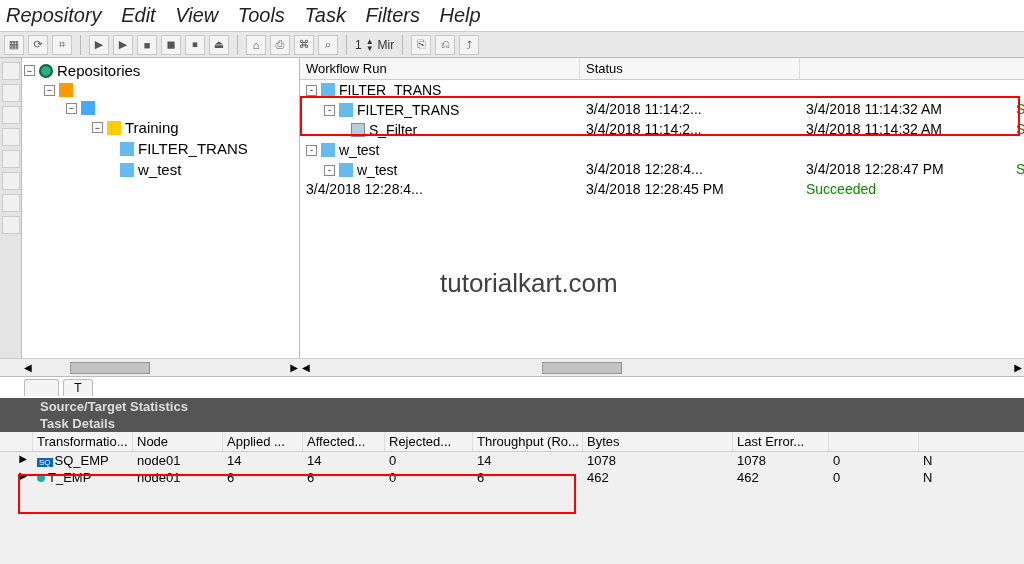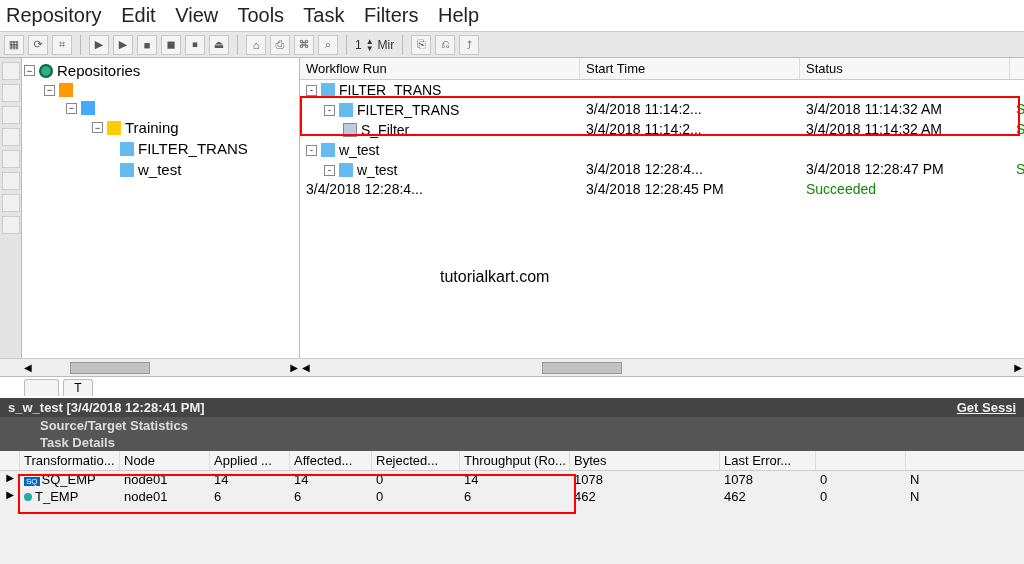--- a/index.html
+++ b/index.html
@@ -10,20 +10,21 @@
     width: 1024px;
     height: 564px;
     overflow: hidden;
   }
   .menubar {
     background: #fff;
     border-bottom: 1px solid #ccc;
     padding: 4px 6px;
     font-size: 20px;
     color: #222;
+    font-style: italic;
   }
   .menubar span { margin-right: 14px; cursor: default; }
   .toolbar {
     background: #e8e8e8;
     border-bottom: 1px solid #bbb;
     height: 26px;
     display: flex;
     align-items: center;
     padding: 0 4px;
     gap: 4px;
@@ -110,22 +111,22 @@
   }
   .wf-name { display: flex; align-items: center; }
   .succ { color: #0a8a00; }
   .red-box1 {
     position: absolute; border: 2px solid red;
     top: 38px; left: 0px; width: 720px; height: 40px;
     pointer-events: none;
   }
   .watermark {
     position: absolute;
-    color: #000000;
-    font-size: 16px;
+    color: #404040;
+    font-size: 26px;
     top: 210px; left: 140px;
     font-family: Arial, sans-serif;
   }
   .scroll-gutter {
     height: 18px;
     background: #eee;
     border-top: 1px solid #ccc;
     display: flex;
   }
   .sthumb { background: #c2c2c2; height: 12px; margin: 2px 0; border: 1px solid #999; }
@@ -141,20 +142,21 @@
   }
   .sub-title {
     background: #555; color: #ddd;
     font-size: 13px; font-weight: bold;
     padding: 1px 40px;
   }
   .stats-header, .stats-row {
     display: grid;
     grid-template-columns: 20px 100px 90px 80px 82px 88px 110px 150px 96px 90px 20px;
     font-size: 13px;
+    padding-left: 13px;
   }
   .stats-header { background: #f4f4f4; border-bottom: 1px solid #ccc; }
   .stats-header > div {
     border-right: 1px solid #ddd;
     padding: 2px 4px;
     white-space: nowrap; overflow: hidden;
   }
   .stats-row > div {
     padding: 1px 4px;
     white-space: nowrap; overflow: hidden;
@@ -248,21 +250,20 @@
       <div class="tree-row indent-4">
         <span class="ticon i-wf"></span>
         <span>w_test</span>
       </div>
     </div>
   </div>
 
   <div class="workflow-grid">
     <div class="grid-header">
       <div>Workflow Run</div>
-      <div>Start Time</div>
       <div>Status</div>
     </div>
     <div id="grid-body">
         <div class="wf-row">
           <div class="wf-name" style="padding-left:6px">
             <span class="expander">-</span>
             <span class="ticon i-wf"></span>
             <span>FILTER_TRANS</span>
           </div>
           <div></div>
@@ -273,21 +274,21 @@
           <div class="wf-name" style="padding-left:24px">
             <span class="expander">-</span>
             <span class="ticon i-wf"></span>
             <span>FILTER_TRANS</span>
           </div>
           <div>3/4/2018 11:14:2...</div>
           <div>3/4/2018 11:14:32 AM</div>
           <div class="succ">Succeeded</div>
         </div>
         <div class="wf-row">
-          <div class="wf-name" style="padding-left:28px">
+          <div class="wf-name" style="padding-left:36px">
             <span style="width:15px;display:inline-block"></span>
             <span class="ticon i-task"></span>
             <span>S_Filter</span>
           </div>
           <div>3/4/2018 11:14:2...</div>
           <div>3/4/2018 11:14:32 AM</div>
           <div class="succ">Succeeded</div>
         </div>
         <div class="wf-row">
           <div class="wf-name" style="padding-left:6px">
@@ -333,24 +334,20 @@
       <span style="margin-left:auto;font-size:10px;padding:0 2px">▶</span>
     </div>
 </div>
 
 <div class="tab-strip">
   <div class="tab-chip">&nbsp;&nbsp;&nbsp;&nbsp;</div>
   <div class="tab-chip">T</div>
 </div>
 
 <div class="bottom-panel">
-  <div class="session-titlebar">
-    <span>s_w_test [3/4/2018 12:28:41 PM]</span>
-    <span style="text-decoration:underline">Get Sessi</span>
-  </div>
   <div class="sub-title">Source/Target Statistics</div>
   <div class="sub-title">Task Details</div>
 
   <div class="stats-header">
     <div></div>
     <div>Transformatio...</div>
     <div>Node</div>
     <div>Applied ...</div>
     <div>Affected...</div>
     <div>Rejected...</div>

